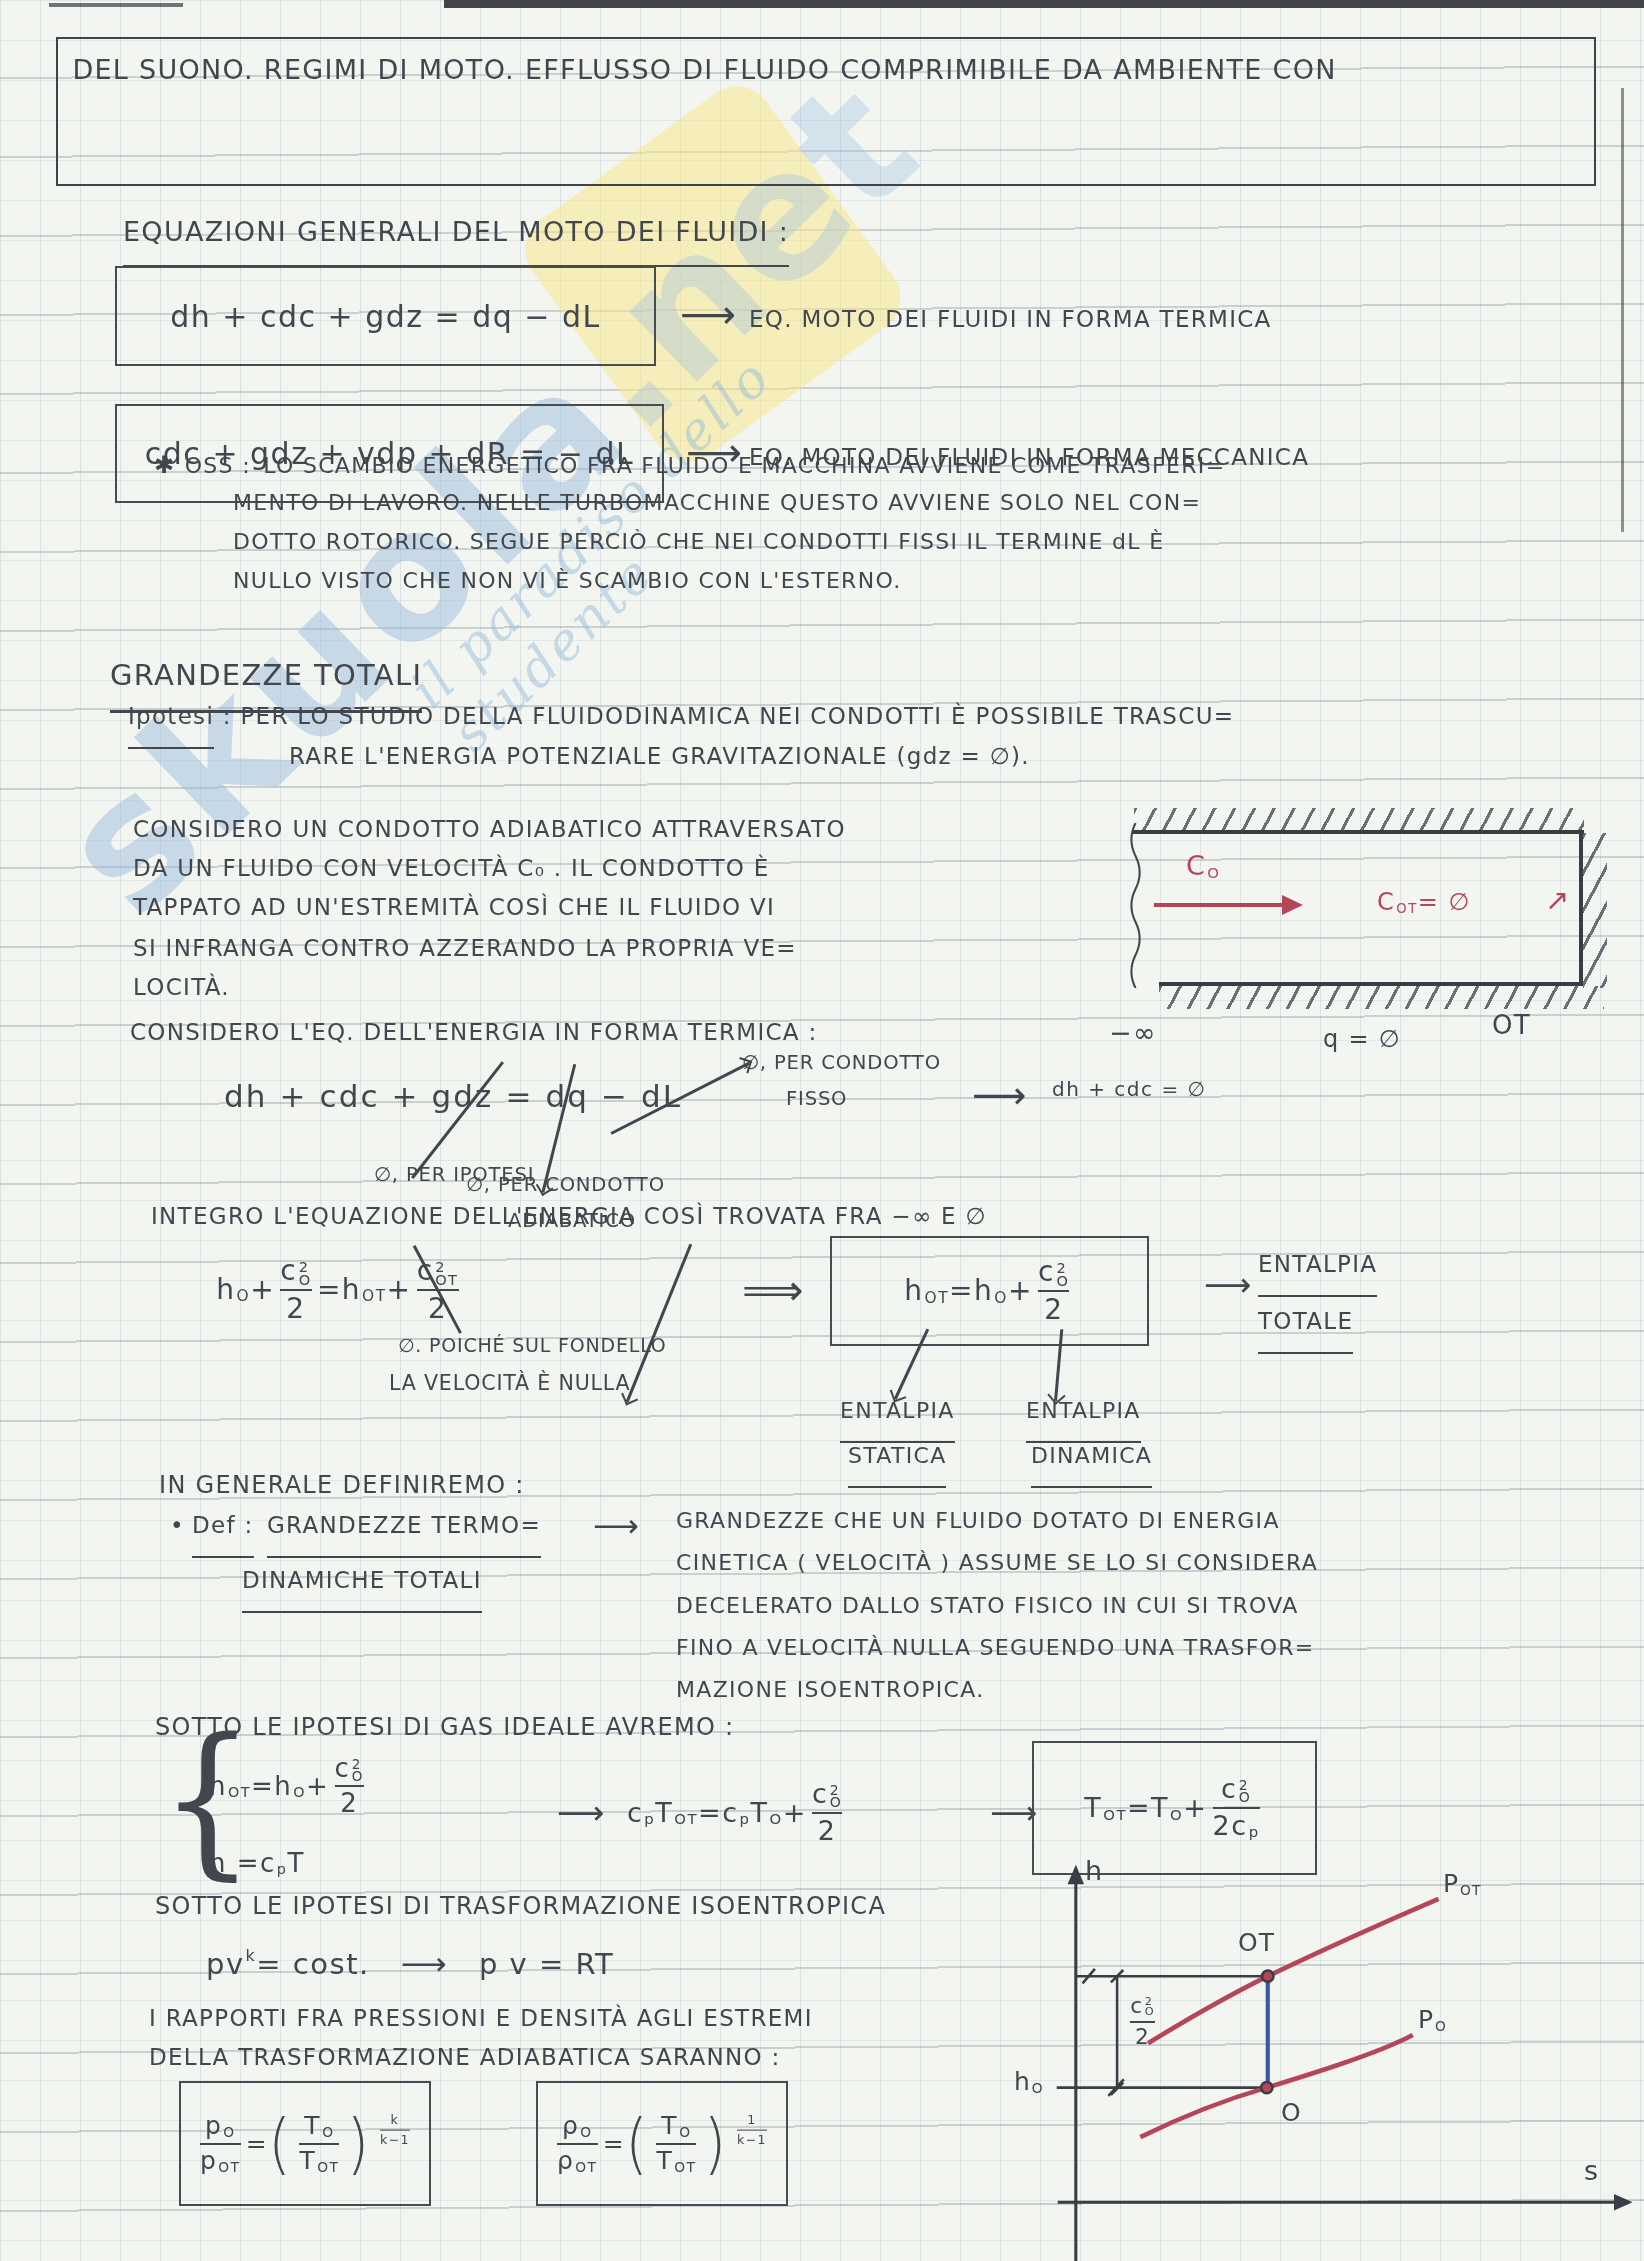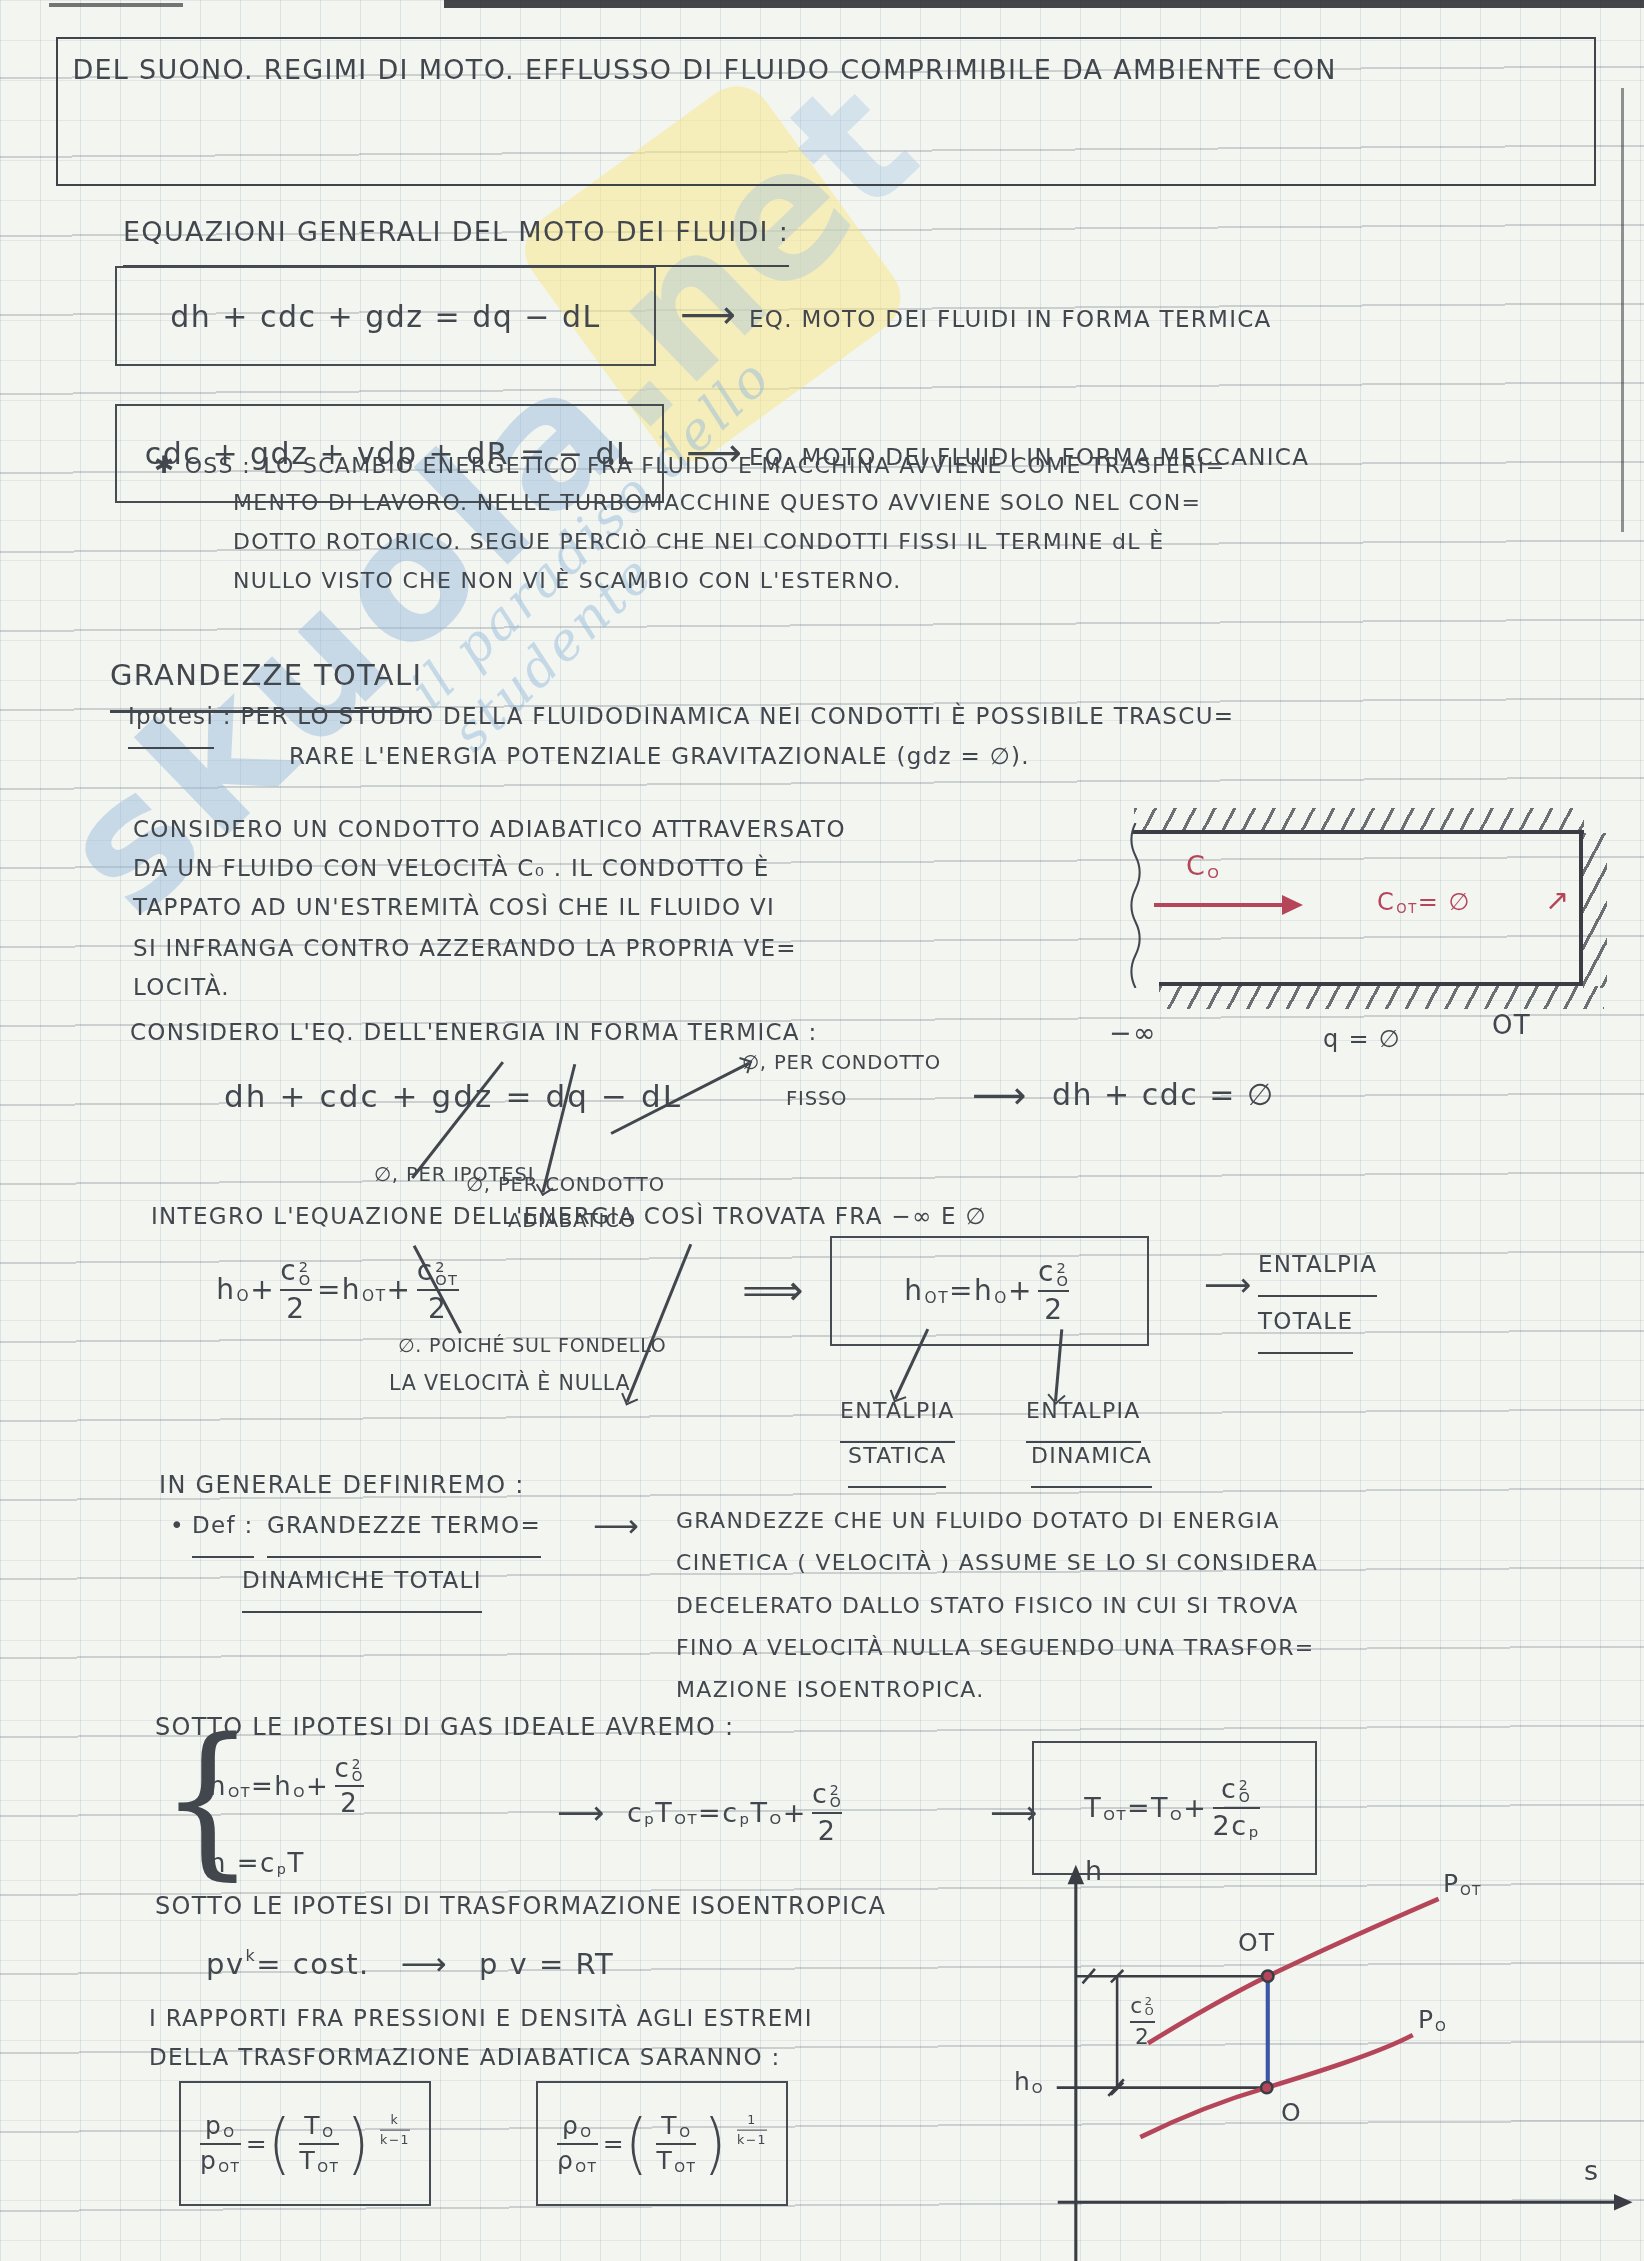--- a/index.html
+++ b/index.html
@@ -148,21 +148,21 @@
         </span>
       <div class="st" style="left:328px;top:14.4px;width:147px;transform:rotate(128deg);"></div>
       <div class="st ah" style="left:400px;top:15.5px;width:132px;transform:rotate(104deg);"></div>
       <div class="st ah" style="left:436px;top:85px;width:155px;transform:rotate(-27deg);"></div>
       <div class="abs hw" style="left:567px;top:4.1px;font-size:19.6px;letter-spacing:0.8px;">∅, PER CONDOTTO</div>
       <div class="abs hw" style="left:611px;top:40px;font-size:19.6px;letter-spacing:0.8px;">FISSO</div>
       <div class="abs hw" style="left:199px;top:116px;font-size:19.6px;letter-spacing:0.8px;">∅, PER IPOTESI</div>
       <div class="abs hw" style="left:291px;top:126px;font-size:19.6px;letter-spacing:0.8px;">∅, PER CONDOTTO</div>
       <div class="abs hw" style="left:325px;top:162px;font-size:19.6px;letter-spacing:0.8px;margin-left:8px;">ADIABATICO</div>
       <span class="abs hw" style="left:797px;top:26px;font-size:38px;">⟶</span>
-      <span class="abs math" style="left:877px;top:30px;font-size:30px;">
+      <span class="abs math" style="left:877px;top:30px;font-size:20px;">
           <span class="mtxt">dh + cdc = ∅</span>
         </span>
     </div>
 
     <div class="abs hw" style="left:151px;top:1203px;font-size:23px;">INTEGRO L'EQUAZIONE DELL'ENERGIA COSÌ TROVATA FRA −∞ E ∅</div>
 
     <div class="abs" style="left:206px;top:1233px;width:1341px;height:248px;">
       <span class="abs math" style="left:10.3px;top:23px;font-size:28px;">
           <span class="bss">
             <span class="mbase">h</span>

